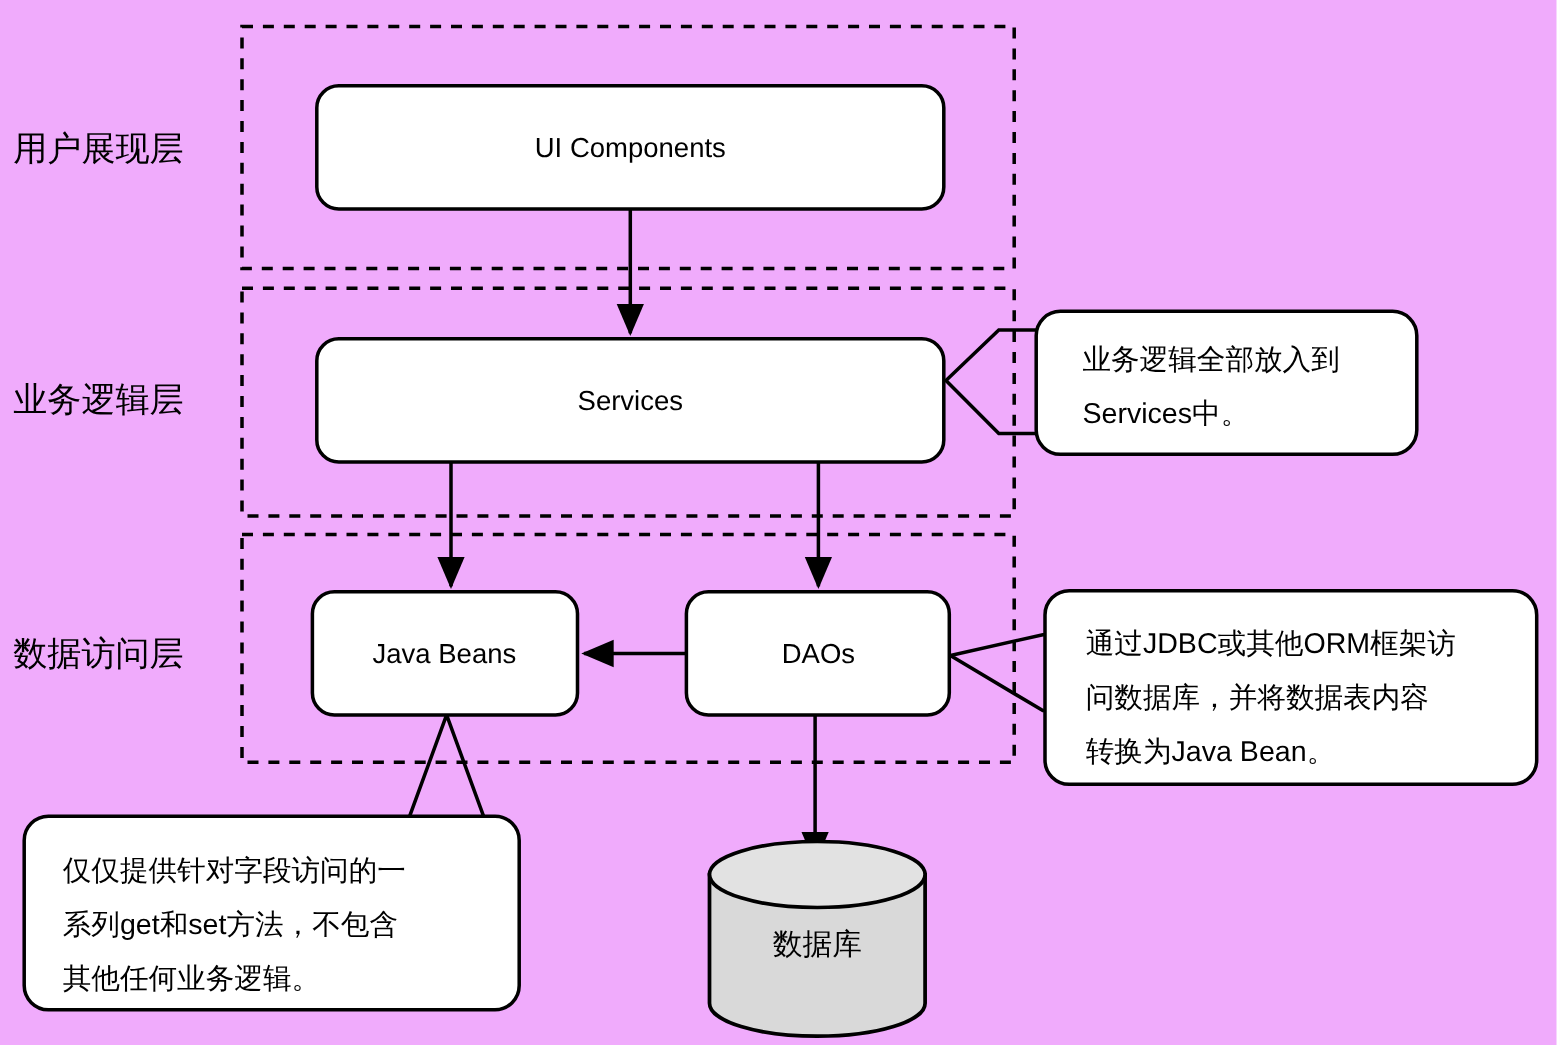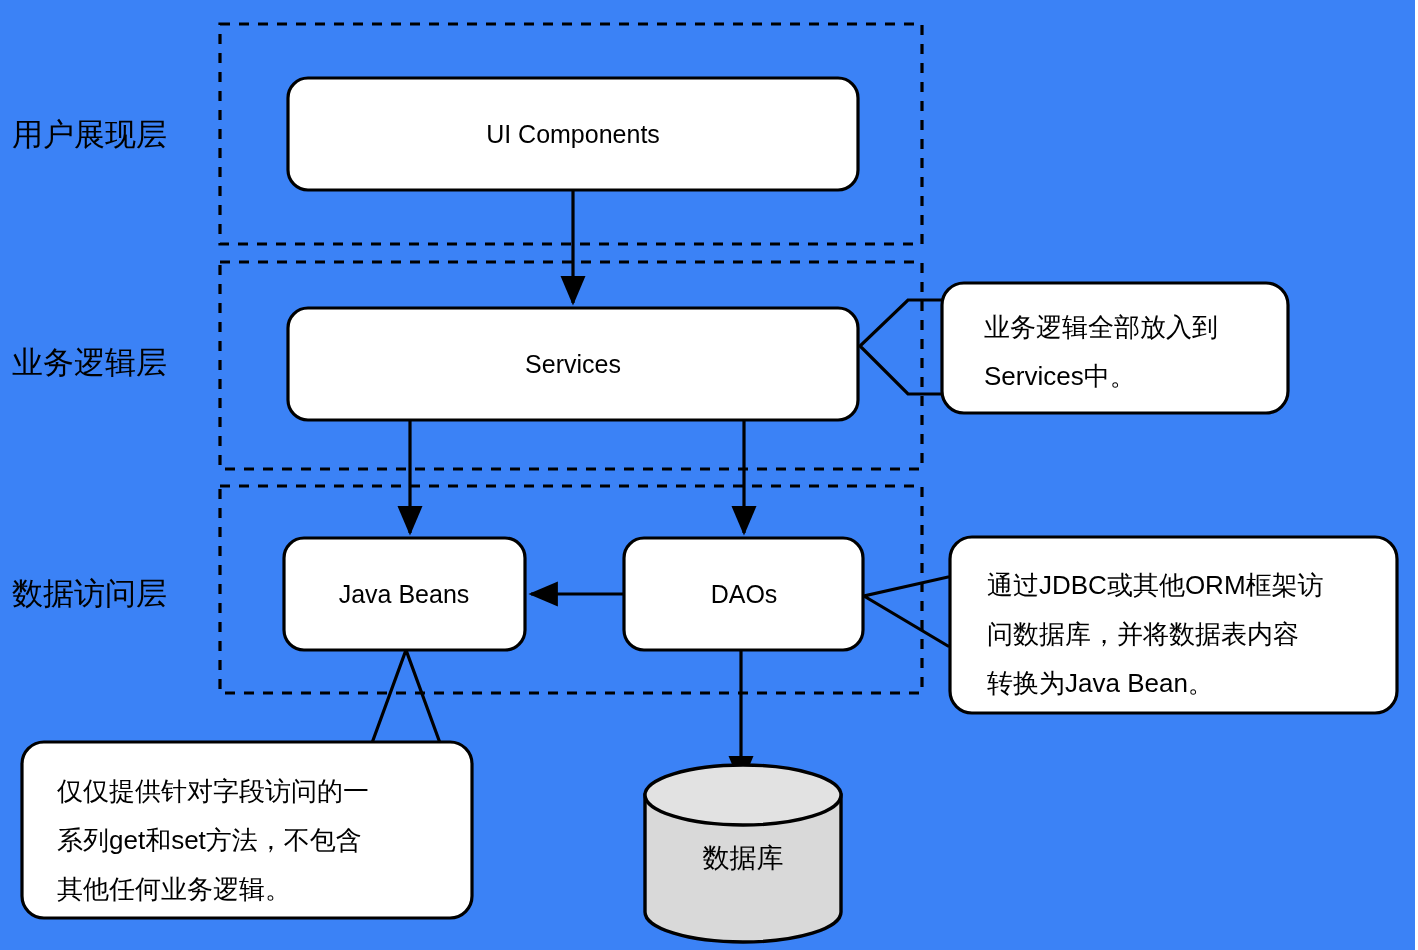--- a/index.html
+++ b/index.html
@@ -8,21 +8,21 @@
     padding: 0;
     background: #ffffff;
   }
   body {
     font-family: "Liberation Sans", "DejaVu Sans", sans-serif;
   }
   #diagram-root {
     position: relative;
     width: 1415px;
     height: 950px;
-    background: #3b82f6;
+    background: #f0abfc;
     overflow: hidden;
   }
   svg#diagram-svg {
     position: absolute;
     top: 0;
     left: 0;
     width: 1418px;
     height: 950px;
   }
   .layer-label {

